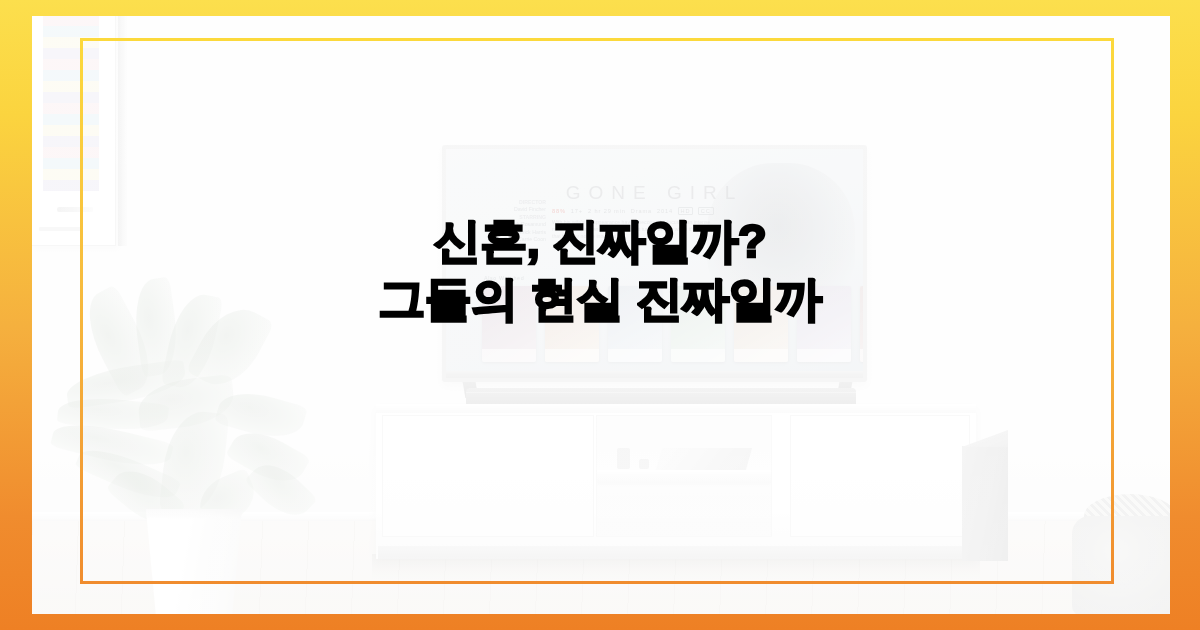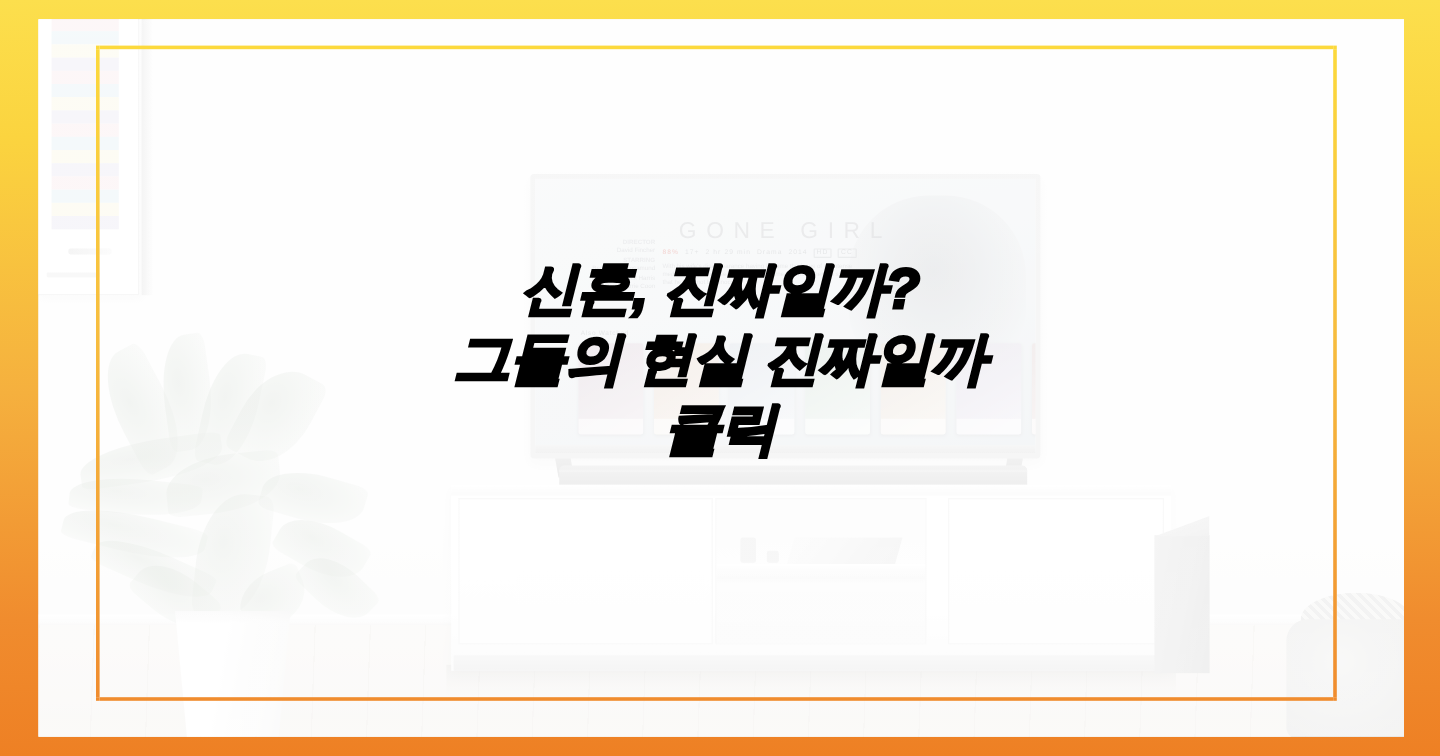--- a/index.html
+++ b/index.html
@@ -365,21 +365,21 @@
     color: #000000;
     font-family: "Liberation Sans", "DejaVu Sans", sans-serif;
     font-weight: 700;
     font-size: 47px;
     line-height: 58px;
     letter-spacing: -0.5px;
     -webkit-text-stroke: 2.6px #000;
     paint-order: stroke fill;
     pointer-events: none;
   }
-  #headline .ln { display: block; white-space: nowrap; font-style: italic; }
+  #headline .ln { display: block; white-space: nowrap; }
 </style>
 </head>
 <body>
 
 <div id="card">
 
   <div id="photo-plate">
 
     <div id="scene">
 
@@ -513,16 +513,15 @@
       <div id="wash"></div>
       <div id="wash-2"></div>
     </div>
   </div>
 
   <div id="inner-rule"></div>
 
   <div id="headline">
     <span class="ln">신혼, 진짜일까?</span>
     <span class="ln">그들의 현실 진짜일까</span>
-    <span class="ln">클릭</span>
   </div>
 
 </div>
 
 </body></html>

